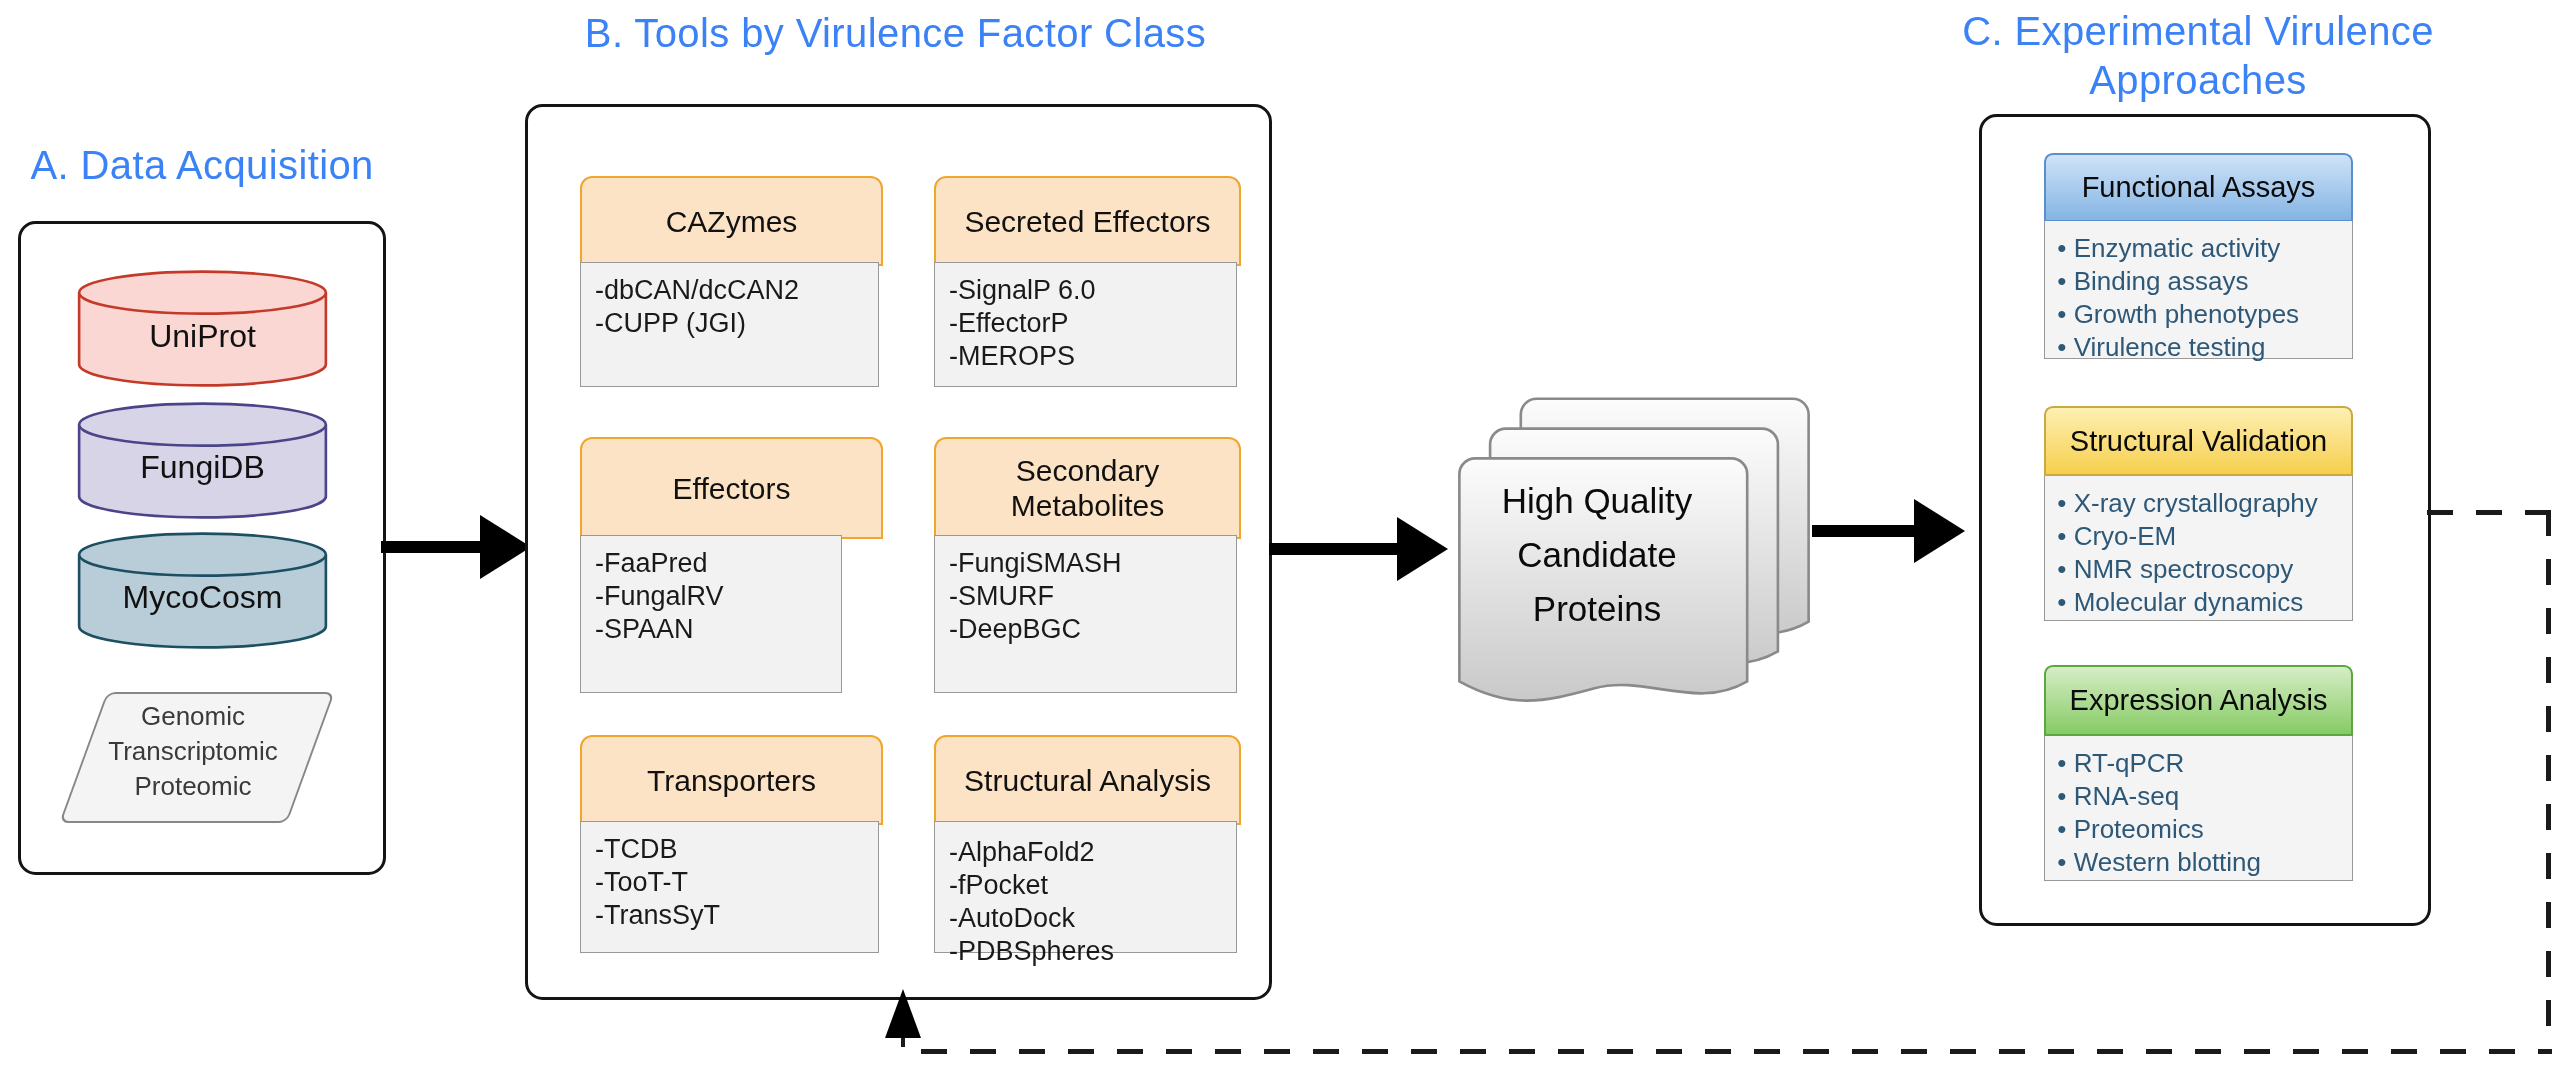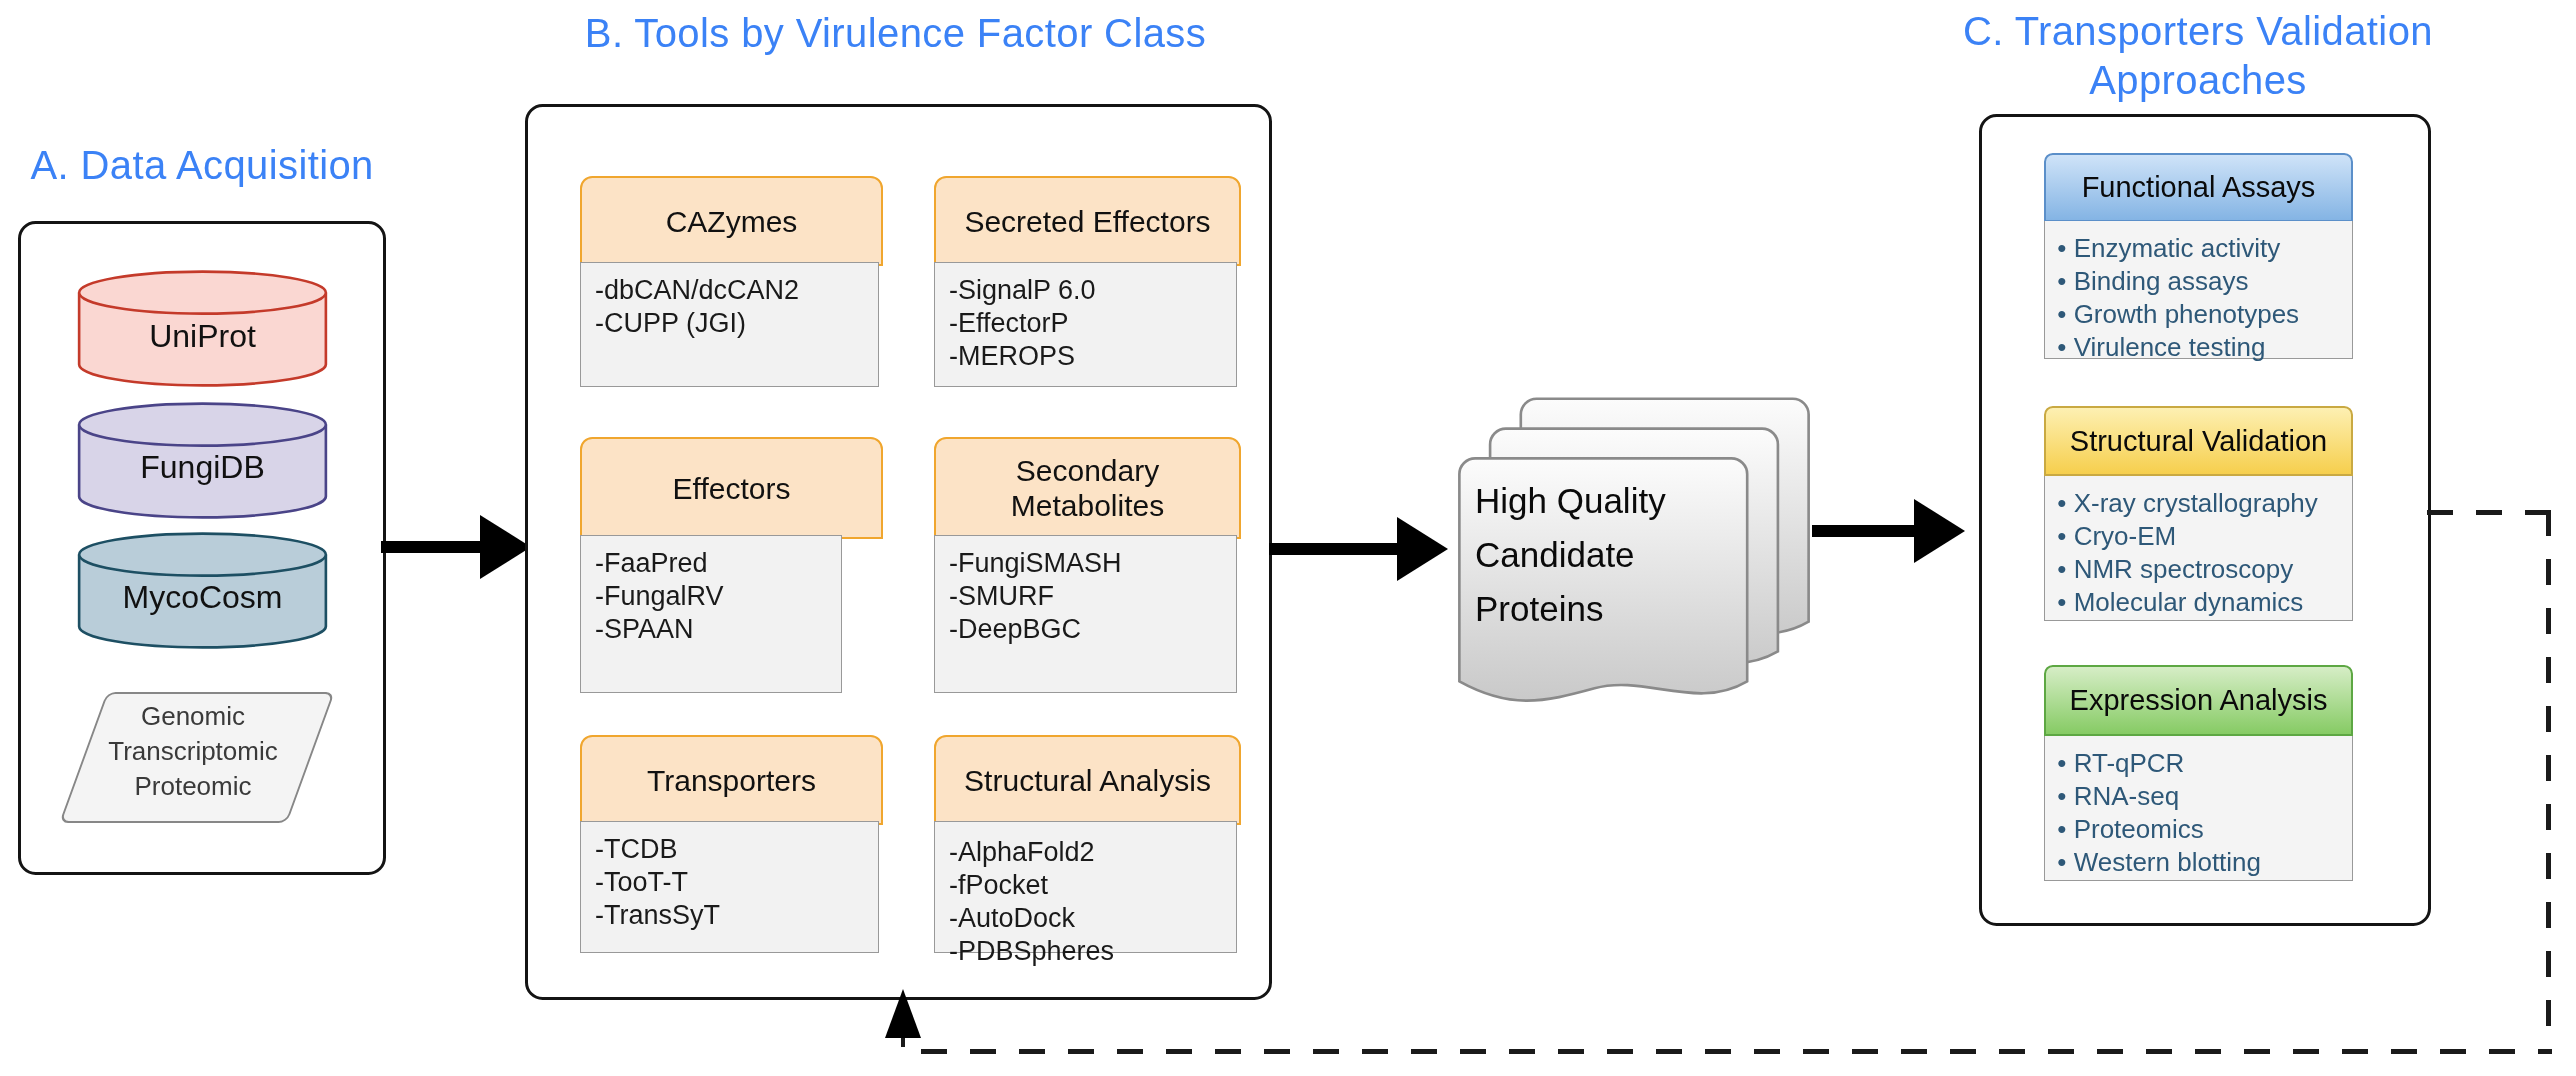--- a/index.html
+++ b/index.html
@@ -30,22 +30,22 @@
     border-bottom:49px solid #000;}
 
   
   .tool-header{position:absolute;background:#fce3c6;border:2.6px solid #f0a62e;
     border-radius:12.3px 12.3px 0 0;display:flex;align-items:center;justify-content:center;
     font-size:30px;color:#111;text-align:center;line-height:35px;}
   .tool-body{position:absolute;background:#f2f2f2;border:1.8px solid #999;
     font-size:27px;color:#1a1a1a;line-height:33px;padding:10.5px 0 0 14px;box-sizing:border-box;}
 
   
-  .stack-text{position:absolute;left:1459px;top:474px;width:276px;text-align:left;
-              font-size:35px;line-height:54px;color:#0a0a0a;margin-left:16px;}
+  .stack-text{position:absolute;left:1459px;top:474px;width:276px;text-align:center;
+              font-size:35px;line-height:54px;color:#0a0a0a;}
 
   
   .val-header{position:absolute;left:2044px;width:309px;border:2.6px solid;
     border-radius:8.8px 8.8px 0 0;display:flex;align-items:center;justify-content:center;
     font-size:29px;color:#0a0a0a;box-sizing:border-box;}
   .val-header.blue{background:linear-gradient(#cfe3f8,#84b4e4);border-color:#5b8fc9;}
   .val-header.yellow{background:linear-gradient(#fdf0b2,#f6cf4d);border-color:#c9a942;}
   .val-header.green{background:linear-gradient(#d6edc6,#86cb64);border-color:#5da743;}
   .val-body{position:absolute;left:2044px;width:309px;background:#f4f4f4;
     border:1.8px solid #999;border-top:none;font-size:26px;line-height:33px;
@@ -179,21 +179,21 @@
   <div class="stack-text">
     <div>High Quality</div>
     <div>Candidate</div>
     <div>Proteins</div>
   </div>
 
   <div class="arrow-shaft" style="left:1812px;top:525px;width:104px;"></div>
   <div class="arrow-head-right" style="left:1914px;top:499px;"></div>
 
   <div class="abs sec-title" style="left:1928px;top:7px;width:540px;line-height:49px;">
-    <div>C. Transporters Validation</div>
+    <div>C. Experimental Virulence</div>
     <div>Approaches</div>
   </div>
 
   <div class="outer-box" style="left:1979px;top:114px;width:446px;height:806px;"></div>
 
   <div class="val-header blue" style="top:153px;height:69px;">
     <span>Functional Assays</span>
   </div>
   <div class="val-body" style="top:221px;height:138px;">
     <div class="vitem">Enzymatic activity</div>

